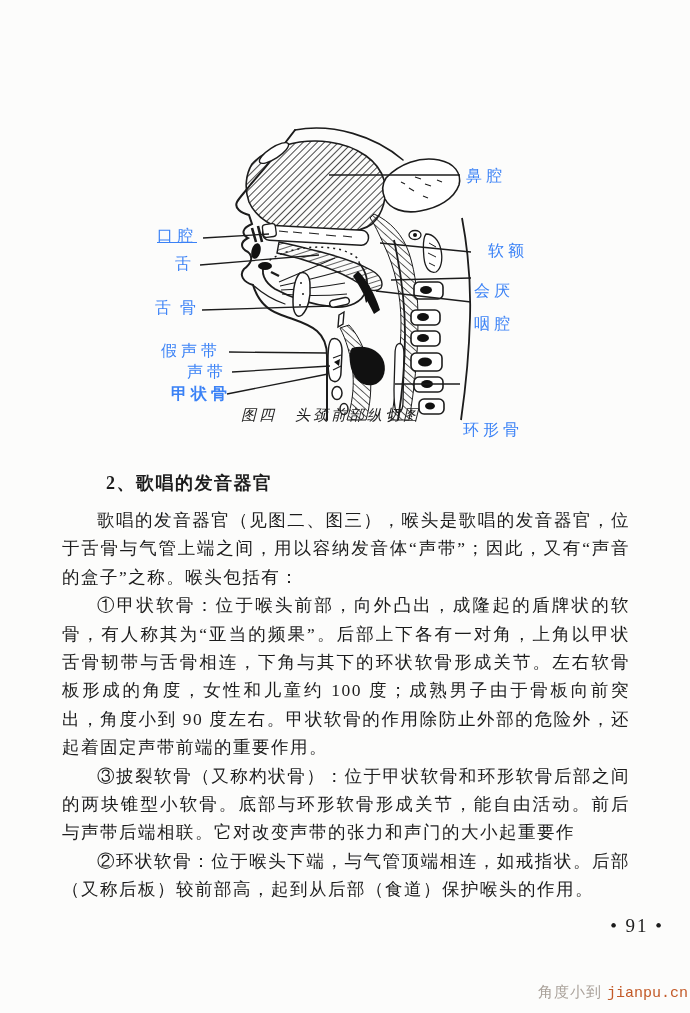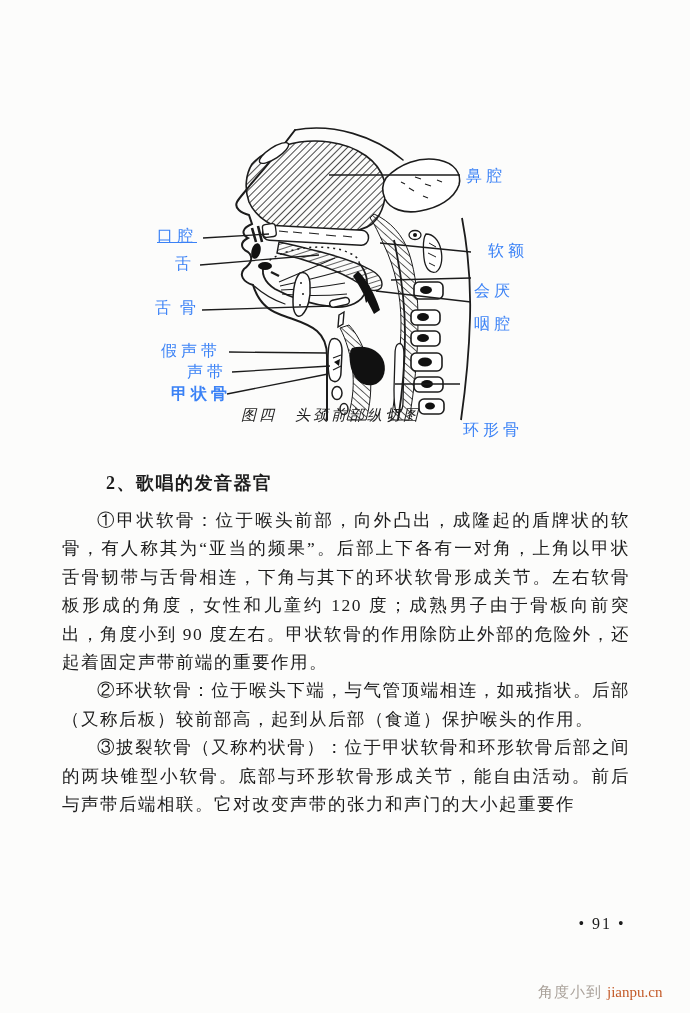--- a/index.html
+++ b/index.html
@@ -26,28 +26,28 @@
   }
   .content h2{
     margin:8px;font-size:18px;line-height:30px;font-weight:700;
     text-indent:2em;letter-spacing:1.5px;
   }
   .content p{
     margin:0;font-size:17.5px;line-height:28.4px;text-align:justify;
     text-align-last:left;text-indent:2em;letter-spacing:1.5px;
   }
   .page-number{
-    position:absolute;left:552px;top:915px;width:100px;text-align:center;
-    font-size:16px;letter-spacing:2px;
+    position:absolute;left:564px;top:915px;width:100px;text-align:right;
+    font-size:19px;letter-spacing:2px;
   }
   .watermark{
     position:absolute;left:538px;top:983px;font-size:15px;white-space:nowrap;
   }
   .watermark .wm-name{color:#a9a19a;letter-spacing:1px;}
-  .watermark .wm-link{color:#c35a28;margin-left:5px;font-family:Liberation Serif, serif;}
+  .watermark .wm-link{color:#c35a28;margin-left:5px;font-family:Liberation Mono, monospace;}
 </style>
 </head>
 <body>
 
 <div class="page">
 
   <figure class="figure">
     <svg width="400" height="312" viewBox="0 0 400 312">
       <defs>
         <pattern id="hA" patternUnits="userSpaceOnUse" width="5" height="5" patternTransform="rotate(45)">
@@ -178,23 +178,24 @@
     <span class="lbl wide" style="left:2px;top:175px;">舌骨</span>
     <span class="lbl" style="left:8px;top:218px;">假声带</span>
     <span class="lbl" style="left:34px;top:239px;">声带</span>
     <span class="lbl" style="left:18px;top:261px;font-weight:bold;">甲状骨</span>
   </figure>
 
   <div class="caption">图四　头颈前部纵切图</div>
 
   <section class="content">
     <h2>2、歌唱的发音器官</h2>
-    <p>①甲状软骨：位于喉头前部，向外凸出，成隆起的盾牌状的软骨，有人称其为“亚当的频果”。后部上下各有一对角，上角以甲状舌骨韧带与舌骨相连，下角与其下的环状软骨形成关节。左右软骨板形成的角度，女性和儿童约 120 度；成熟男子由于骨板向前突出，角度小到 90 度左右。甲状软骨的作用除防止外部的危险外，还起着固定声带前端的重要作用。</p>
+    <p>歌唱的发音器官（见图二、图三），喉头是歌唱的发音器官，位于舌骨与气管上端之间，用以容纳发音体“声带”；因此，又有“声音的盒子”之称。喉头包括有：</p>
+    <p>①甲状软骨：位于喉头前部，向外凸出，成隆起的盾牌状的软骨，有人称其为“亚当的频果”。后部上下各有一对角，上角以甲状舌骨韧带与舌骨相连，下角与其下的环状软骨形成关节。左右软骨板形成的角度，女性和儿童约 100 度；成熟男子由于骨板向前突出，角度小到 90 度左右。甲状软骨的作用除防止外部的危险外，还起着固定声带前端的重要作用。</p>
+    <p>③披裂软骨（又称杓状骨）：位于甲状软骨和环形软骨后部之间的两块锥型小软骨。底部与环形软骨形成关节，能自由活动。前后与声带后端相联。它对改变声带的张力和声门的大小起重要作</p>
     <p>②环状软骨：位于喉头下端，与气管顶端相连，如戒指状。后部（又称后板）较前部高，起到从后部（食道）保护喉头的作用。</p>
-    <p>③披裂软骨（又称杓状骨）：位于甲状软骨和环形软骨后部之间的两块锥型小软骨。底部与环形软骨形成关节，能自由活动。前后与声带后端相联。它对改变声带的张力和声门的大小起重要作</p>
   </section>
 
   <div class="page-number">• 91 •</div>
 
   <div class="watermark">
     <span class="wm-name">角度小到</span><span class="wm-link">jianpu.cn</span>
   </div>
 
 </div>
 

